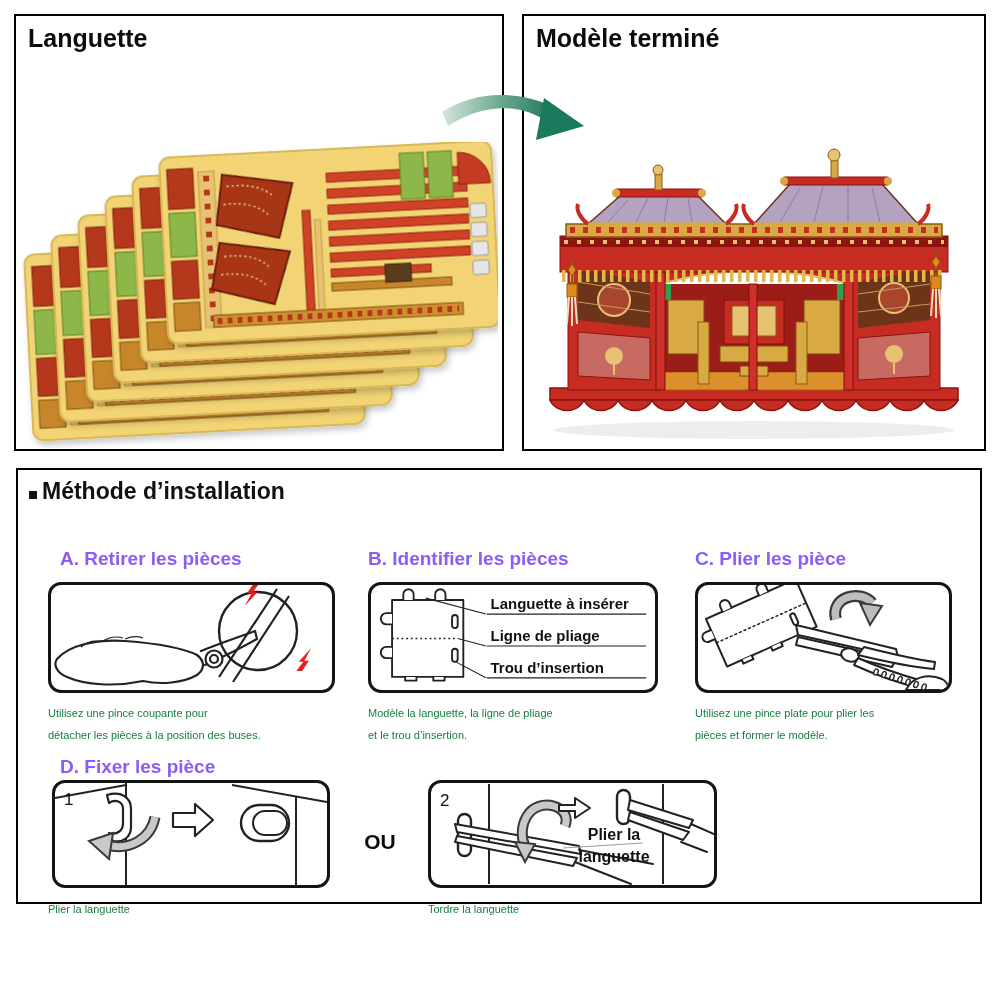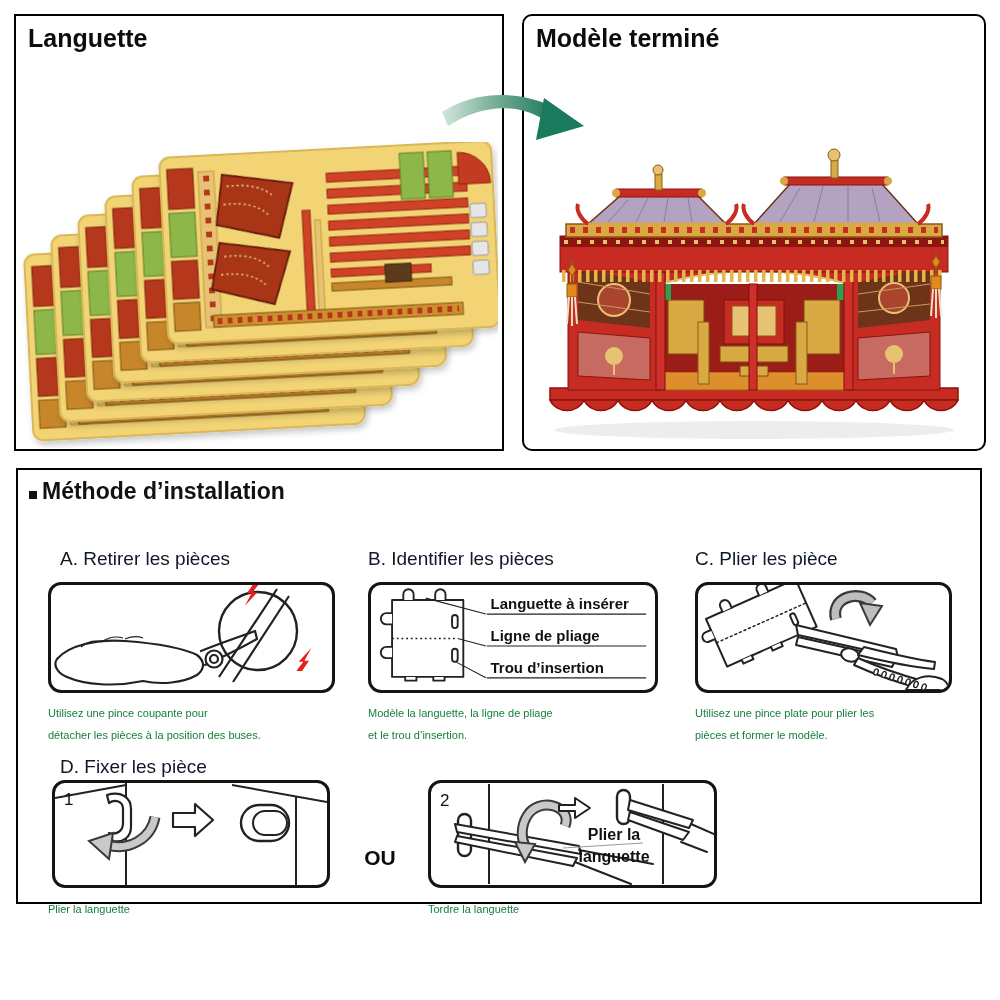--- a/index.html
+++ b/index.html
@@ -1,28 +1,28 @@
 <!DOCTYPE html>
 <html><head>
 <meta charset="utf-8">
 <style>
   html,body{margin:0;padding:0;background:#fff;}
   .canvas{position:relative;width:1000px;height:1000px;background:#fff;overflow:hidden;
           font-family:"Liberation Sans",sans-serif;color:#111;}
   .panel{position:absolute;background:#fff;border:2px solid #000;box-sizing:border-box;}
   #panel-original{left:14px;top:14px;width:490px;height:437px;}
-  #panel-finished{left:522px;top:14px;width:464px;height:437px;border-radius:10px;}
+  #panel-finished{left:522px;top:14px;width:464px;height:437px;}
   #panel-method{left:16px;top:468px;width:966px;height:436px;}
   .panel-title{position:absolute;left:12px;top:8px;margin:0;font-size:25px;font-weight:700;color:#0c0c0c;}
   .sheets-svg{position:absolute;left:6px;top:126px;width:476px;height:306px;}
   .model-svg{position:absolute;left:4px;top:116px;width:452px;height:312px;}
   .arrow-svg{position:absolute;left:436px;top:82px;width:156px;height:74px;z-index:5;}
   .method-title{position:absolute;left:24px;top:8px;margin:0;font-size:23px;font-weight:700;}
   .method-bullet{position:absolute;left:11px;top:21px;width:8px;height:8px;background:#111;}
-  .step-title{position:absolute;margin:0;font-size:19px;font-weight:400;color:#0f172a;white-space:nowrap;}
+  .step-title{position:absolute;margin:0;font-size:19px;font-weight:700;color:#8b5cf6;white-space:nowrap;}
   .figure-box{position:absolute;border:3px solid #141414;border-radius:13px;background:#fff;box-sizing:border-box;overflow:hidden;}
   .figure-box svg{display:block;width:100%;height:100%;}
   .caption{position:absolute;font-size:11px;line-height:22px;color:#15803d;white-space:pre-line;}
   .or-label{position:absolute;font-size:21px;font-weight:700;color:#0c0c0c;}
   .lineart{stroke:#222;stroke-width:2.2;fill:#fff;stroke-linejoin:round;stroke-linecap:round;}
   .thinline{stroke:#222;stroke-width:1.2;fill:none;}
   svg text{font-family:"Liberation Sans",sans-serif;}
 </style>
 </head>
 <body>
@@ -294,21 +294,21 @@
         </g>
         <polygon points="118,30 140,30 140,21 158,37 140,53 140,44 118,44" class="lineart"></polygon>
         <g class="lineart">
           <rect x="186" y="22" width="48" height="36" rx="18" style="stroke-width:2.4"></rect>
           <rect x="198" y="28" width="34" height="24" rx="12" style="stroke-width:2"></rect>
         </g>
       </svg>
     </div>
     <div class="caption" style="left:30px;top:428px;width:300px;">Plier la languette</div>
 
-    <div class="or-label" style="left:332px;top:376px;width:60px;text-align:center;">OU</div>
+    <div class="or-label" style="left:332px;top:360px;width:60px;text-align:center;">OU</div>
 
     <div class="figure-box" style="left:410px;top:310px;width:289px;height:108px;">
       <svg viewBox="0 0 283 100">
         <path class="thinline" style="stroke-width:2" d="M58,0 V100 M232,0 V100"></path>
         <text x="9" y="22" font-size="17" fill="#111">2</text>
         <rect x="27" y="30" width="13" height="42" rx="6.5" class="lineart" style="stroke-width:2.4"></rect>
         <g class="lineart" style="stroke-width:2">
           <path d="M24,40 L148,62 L150,70 L26,48 Z"></path>
           <path d="M26,52 L146,74 L142,82 L24,58 Z"></path>
           <path d="M148,66 L222,80" fill="none"></path>

